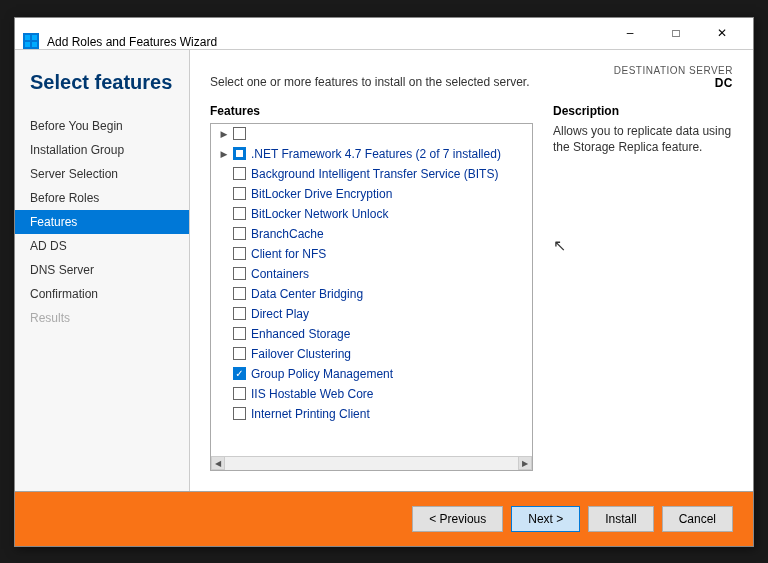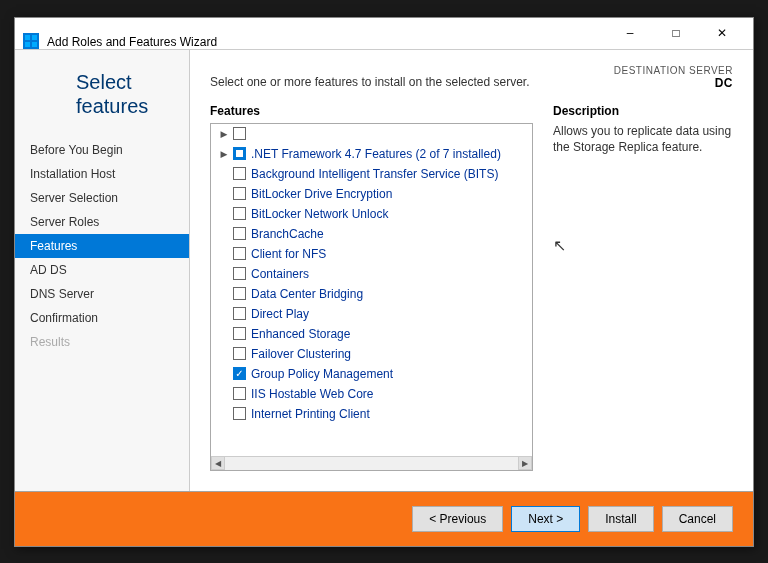--- a/index.html
+++ b/index.html
@@ -66,26 +66,25 @@
       flex: 1;
       overflow: hidden;
     }
     .sidebar {
       width: 175px;
       background: #f7f7f7;
       border-right: 1px solid #ccc;
       padding: 20px 0;
     }
     .sidebar-header {
-      padding: 0 15px 20px 33px;
+      padding: 0 15px 20px 15px;
       font-size: 20px;
-      font-weight: 400;
+      font-weight: 700;
       color: #003870;
       line-height: 1.2;
-      margin-left: 28px;
     }
     .sidebar-item {
       padding: 5px 15px;
       cursor: pointer;
       color: #333;
       font-size: 12px;
     }
     .sidebar-item.active {
       background: #0078d7;
       color: white;
@@ -272,23 +271,23 @@
       <button class="title-btn close">✕</button>
     </div>
   </div>
 
   <div class="content">
 
     <div class="sidebar">
       <div class="sidebar-header">Select features</div>
       <div id="sidebar-items-container">
           <div class="sidebar-item">Before You Begin</div>
-          <div class="sidebar-item">Installation Host</div>
+          <div class="sidebar-item">Installation Group</div>
           <div class="sidebar-item">Server Selection</div>
-          <div class="sidebar-item">Server Roles</div>
+          <div class="sidebar-item">Before Roles</div>
           <div class="sidebar-item active">Features</div>
           <div class="sidebar-item">AD DS</div>
           <div class="sidebar-item">DNS Server</div>
           <div class="sidebar-item">Confirmation</div>
           <div class="sidebar-item disabled">Results</div>
         </div>
     </div>
 
     <div class="main">
 

